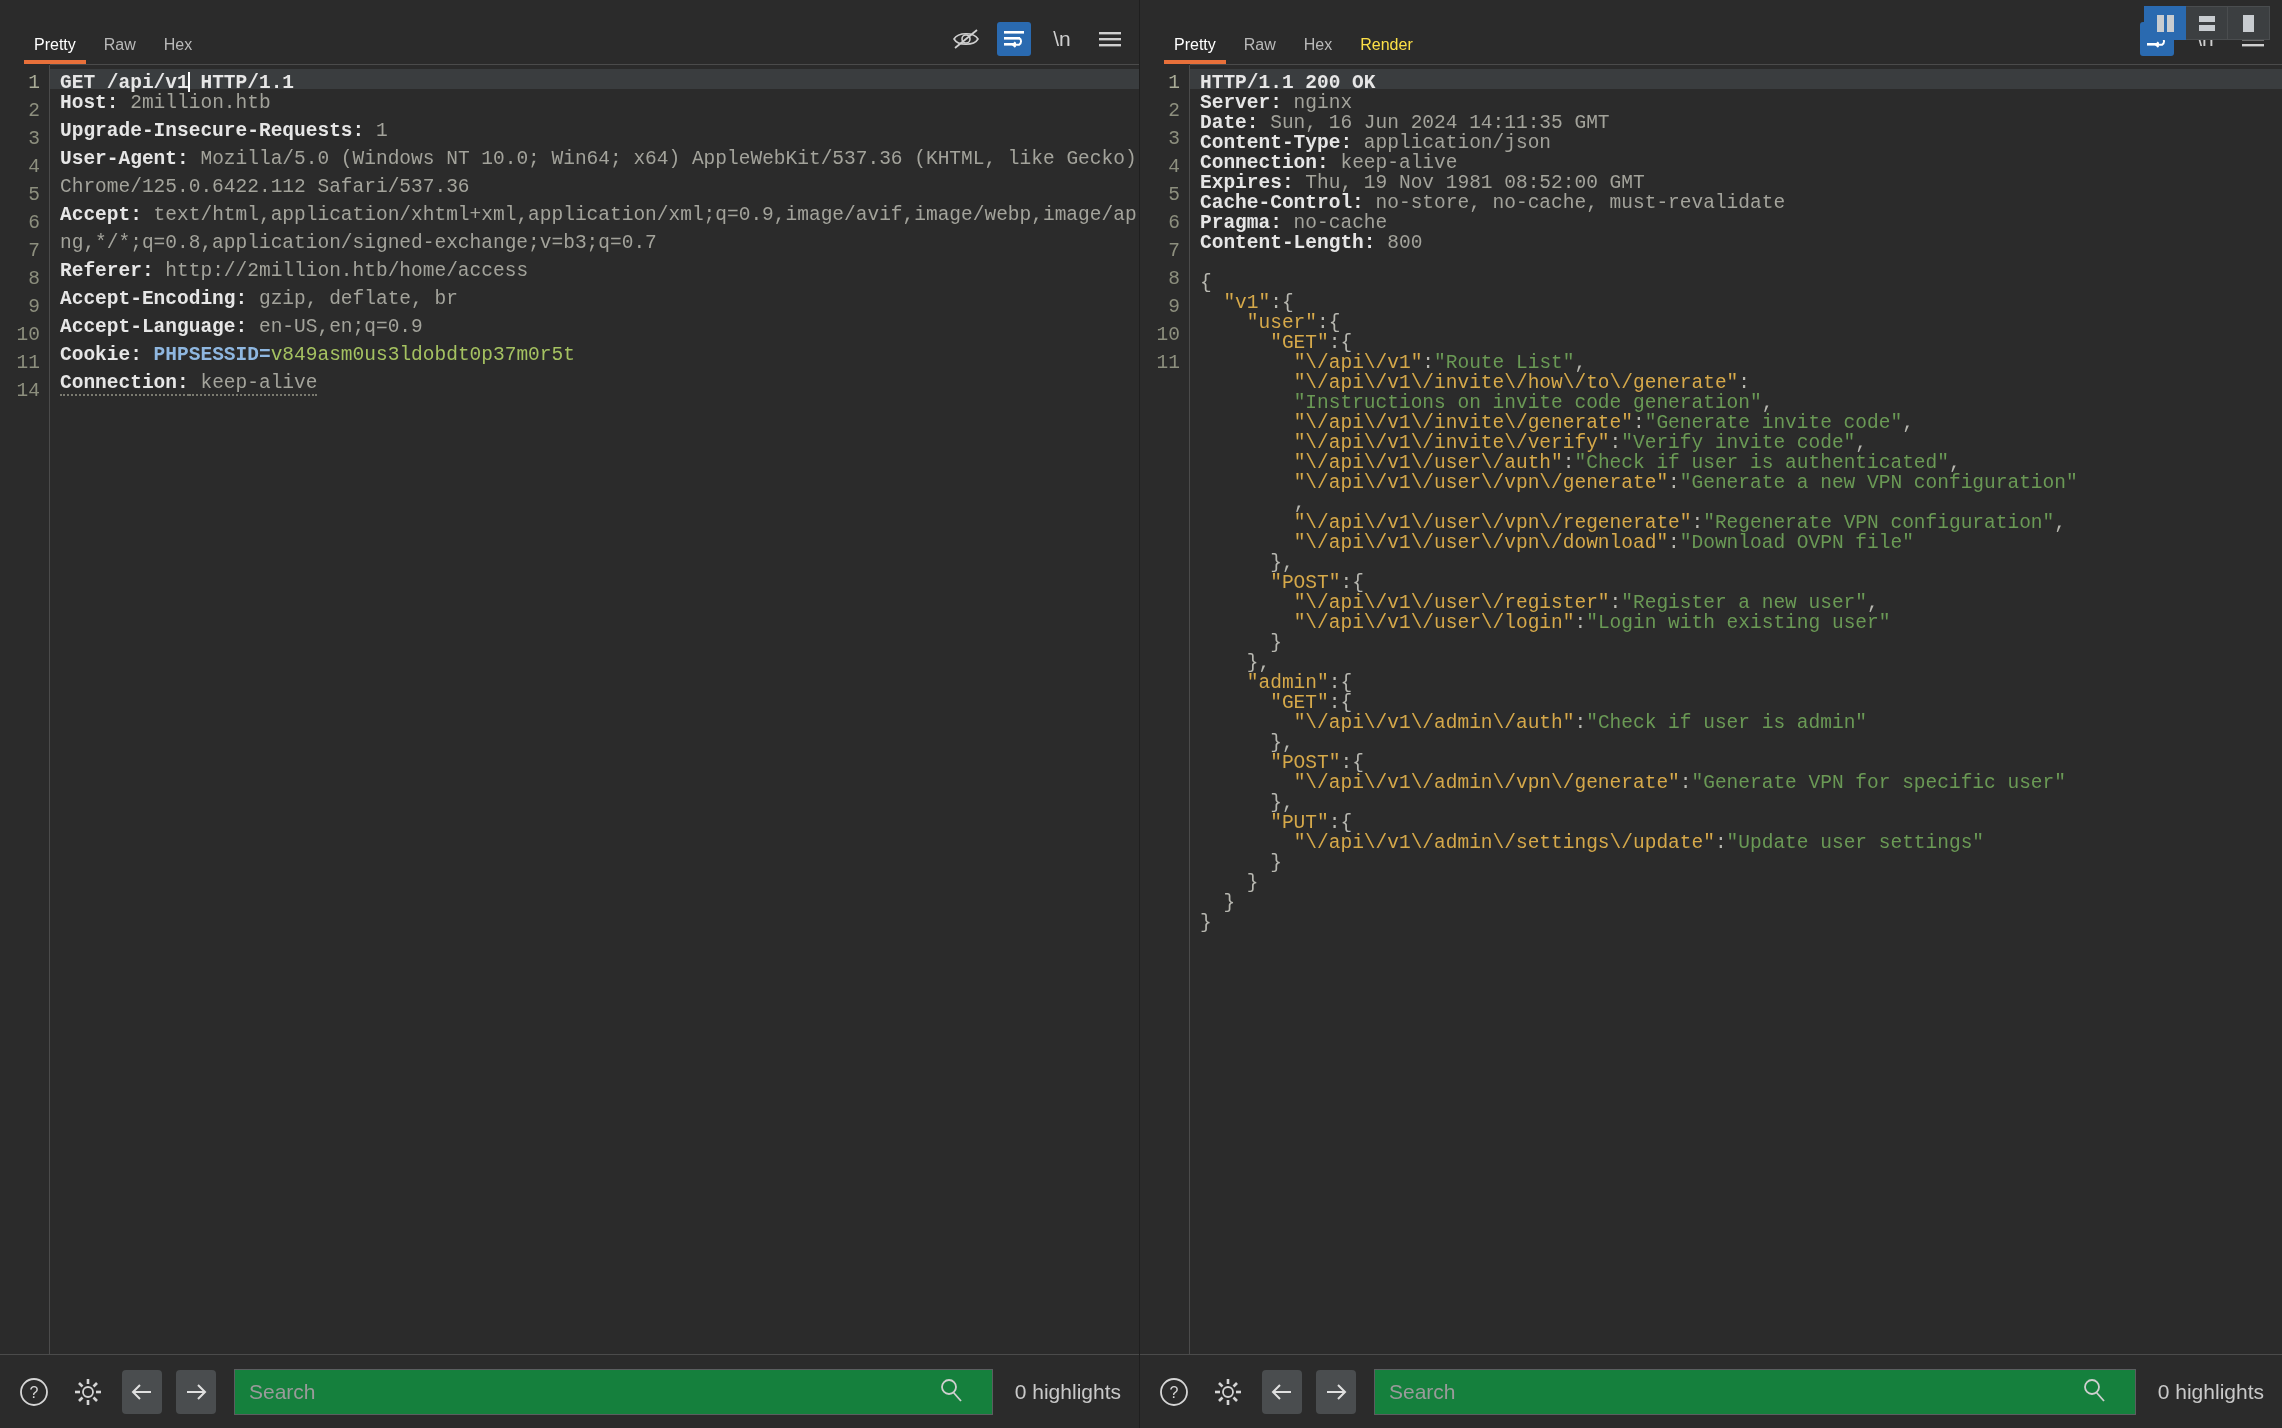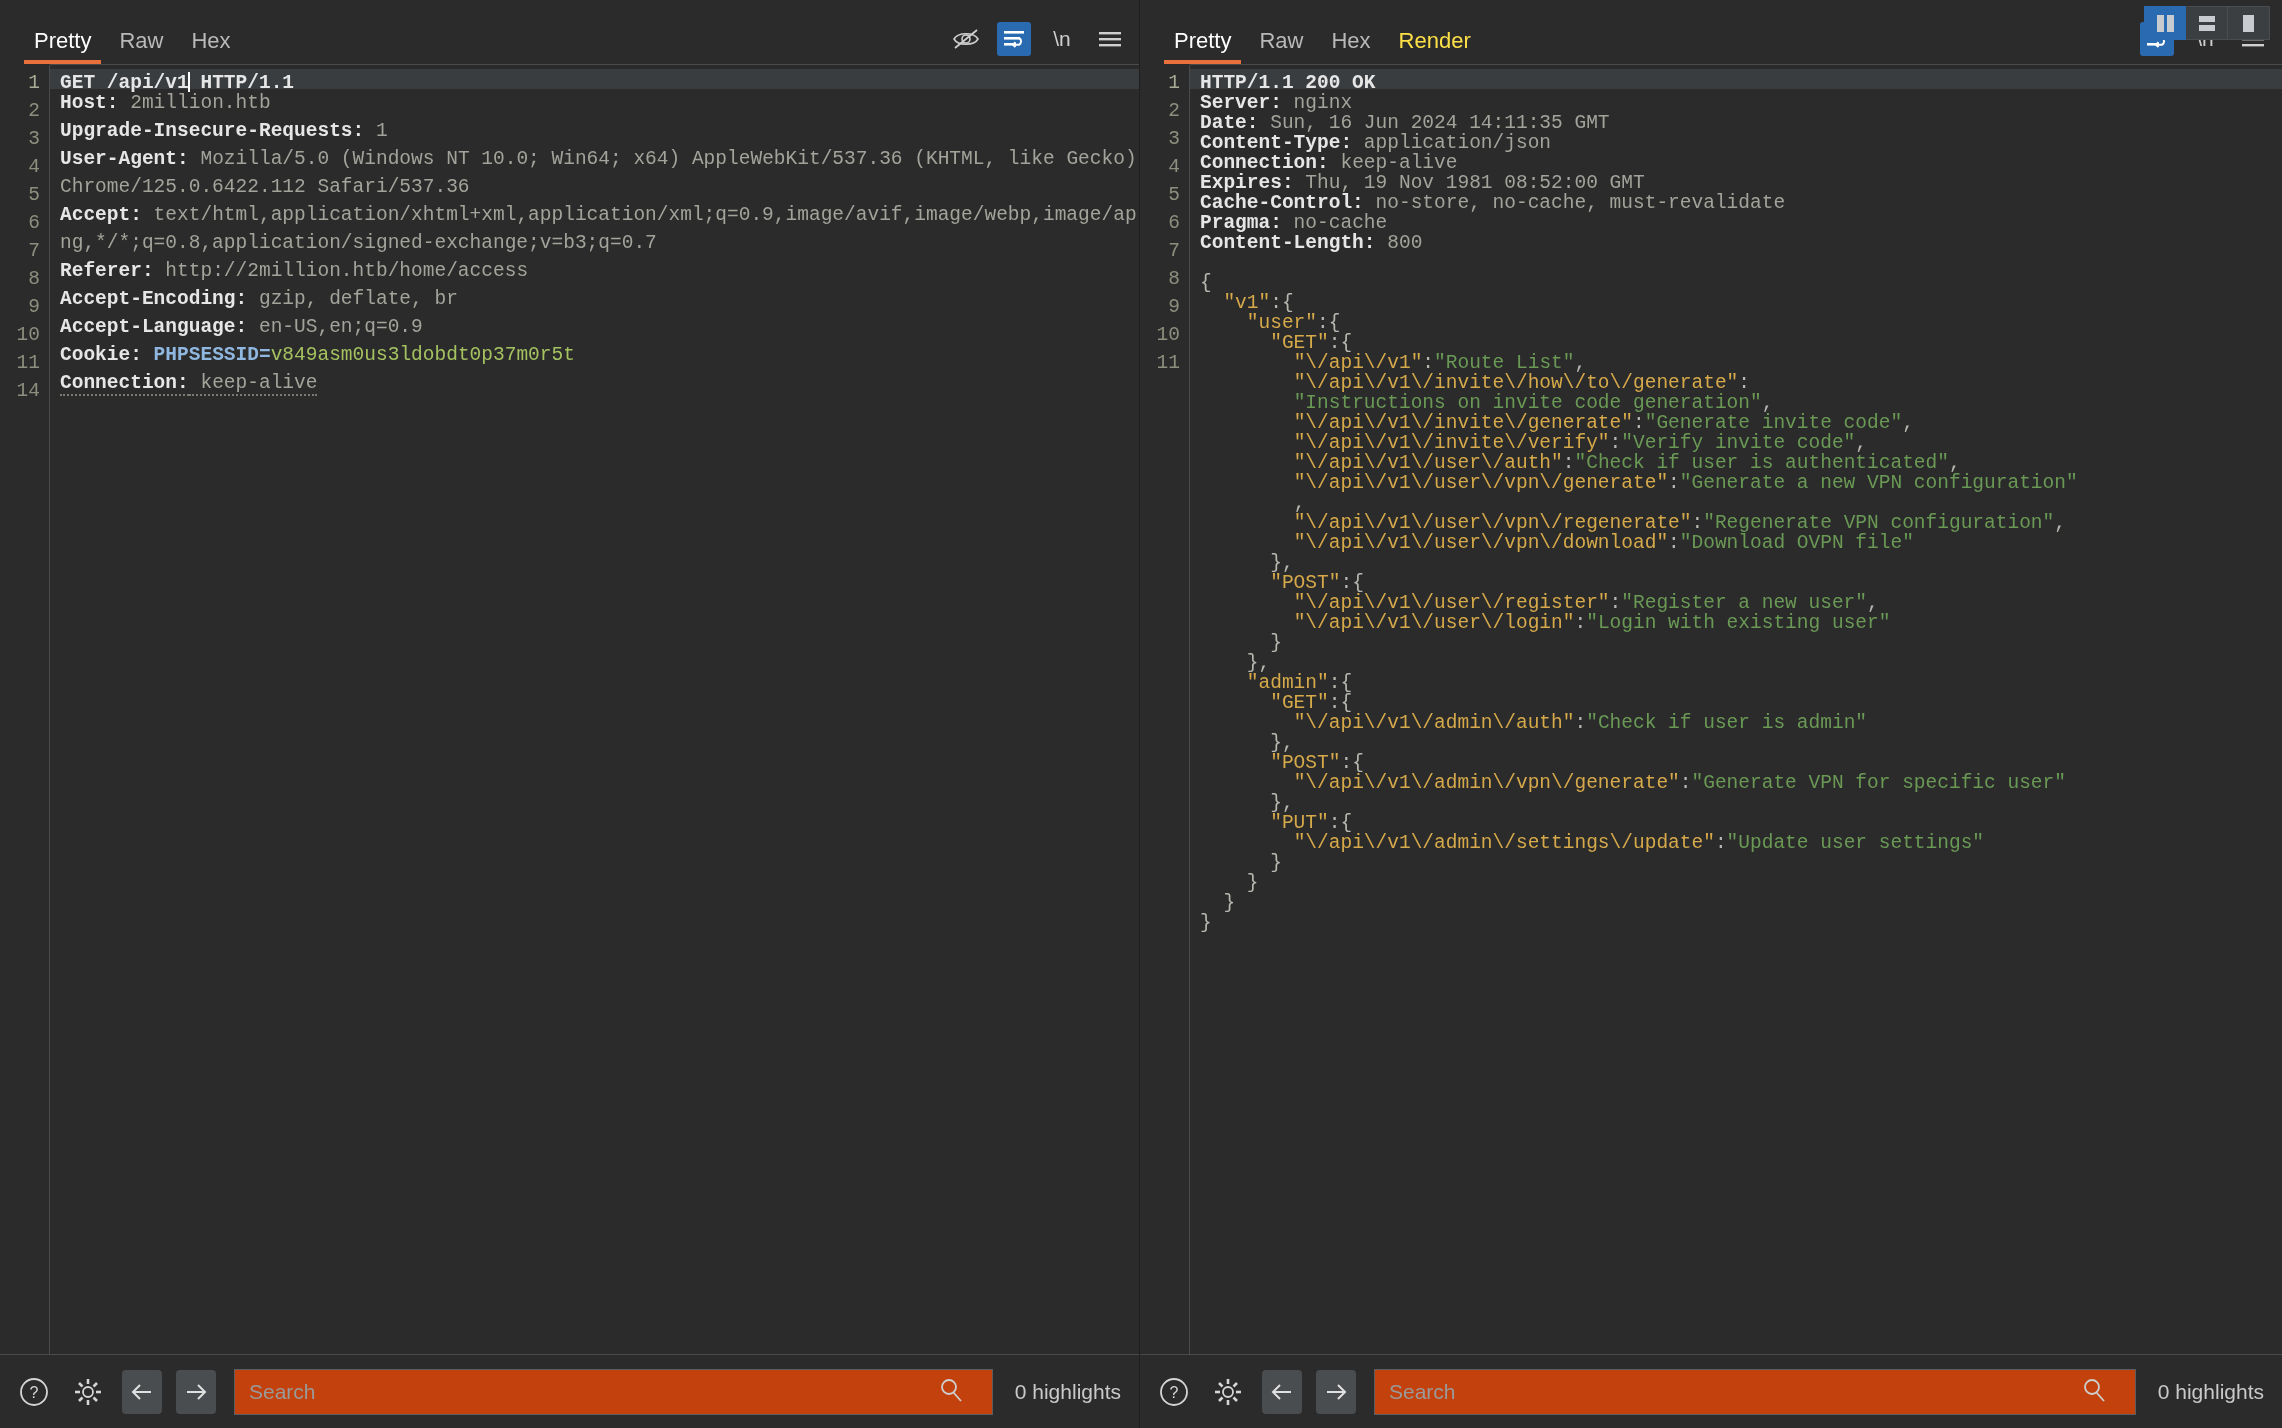--- a/index.html
+++ b/index.html
@@ -54,21 +54,21 @@
   .tabrow {
     position: relative;
     display: flex;
     align-items: flex-end;
     height: 54px;
     padding: 0 12px 0 20px;
     margin-top: 10px;
   }
   .tab {
     color: #b9b9b9;
-    font-size: 22px;
+    font-size: 16px;
     padding: 0 14px 10px 14px;
     cursor: pointer;
     position: relative;
   }
   .tab.active { color: #ffffff; }
   .tab.active::after {
     content: ""; position: absolute; left: 4px; right: 4px; bottom: 0;
     height: 4px; background: #e8703a;
   }
   .tab.disabled { color: #fde047; cursor: default; }
@@ -159,21 +159,21 @@
   .nav-btn {
     width: 40px; height: 44px;
     background: #4a4d4f;
     border-radius: 4px;
     display: flex; align-items: center; justify-content: center;
     cursor: pointer;
   }
   .search-box {
     flex: 1;
     height: 46px;
-    background: #c2410c;
+    background: #15803d;
     border: 1px solid #5b5e60;
     display: flex; align-items: center;
     padding: 0 28px 0 14px;
     margin-left: 4px;
   }
   .search-input {
     flex: 1;
     background: transparent;
     border: none; outline: none;
     color: #c9c9c9;

